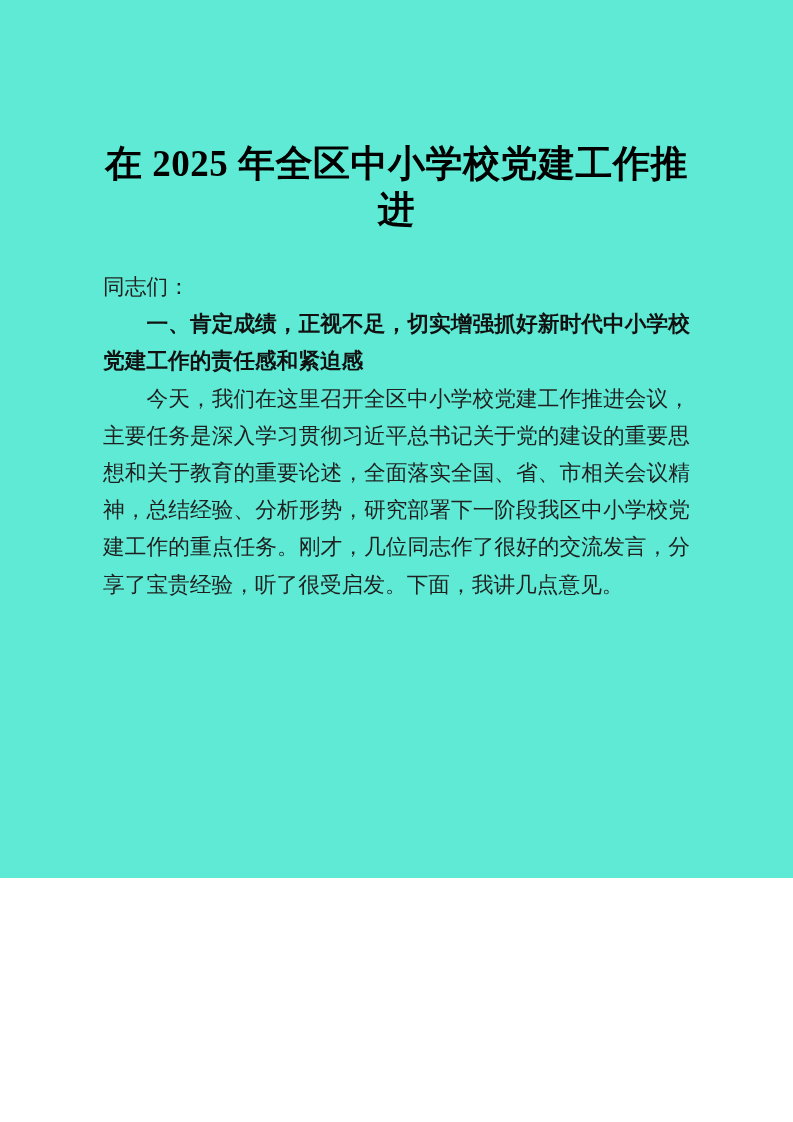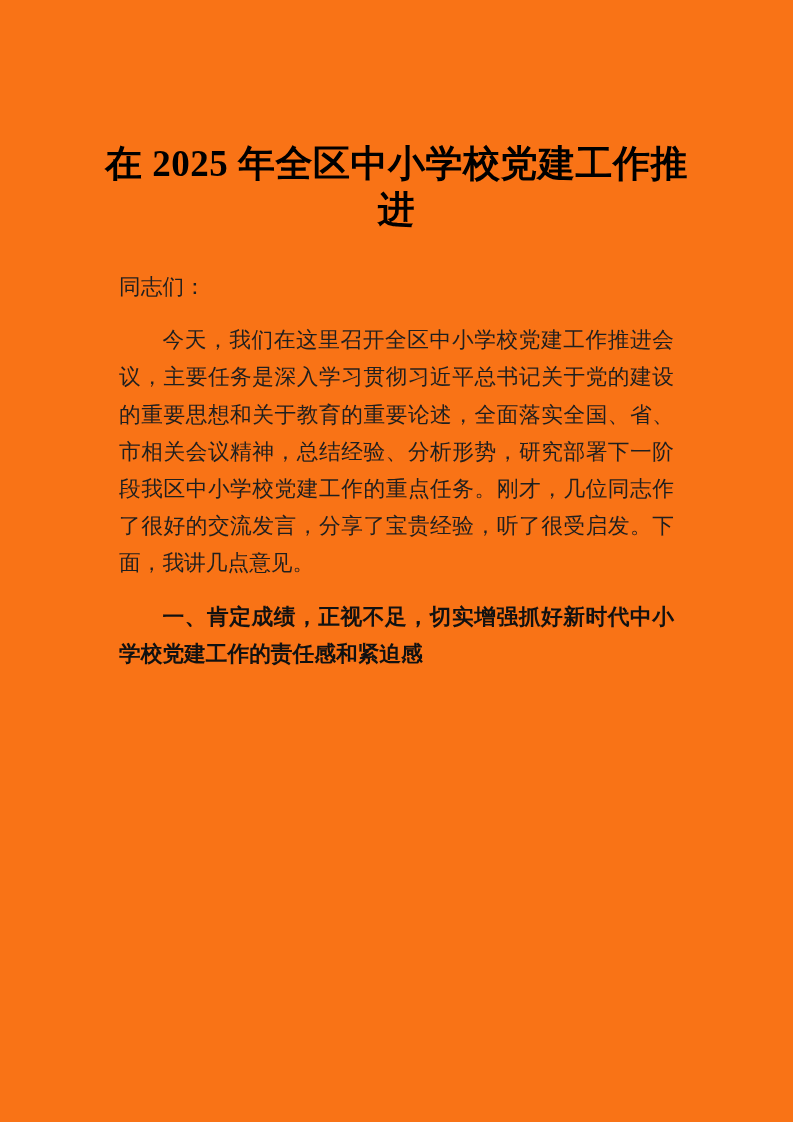--- a/index.html
+++ b/index.html
@@ -3,23 +3,23 @@
 <meta charset="utf-8">
 <style>
   html, body {
     margin: 0;
     padding: 0;
     background: #ffffff;
   }
   .page {
     position: relative;
     width: 793px;
-    height: 1122px;
+    height: 878px;
     margin: 0;
-    background: #f97316;
+    background: #5eead4;
     box-sizing: border-box;
     padding: 141px 103px 0 103px;
     overflow: hidden;
     font-family: "Liberation Serif", "DejaVu Serif", serif;
   }
   .title {
     margin: 0 0 36px 0;
     font-size: 37px;
     line-height: 46px;
     font-weight: 700;
@@ -32,21 +32,21 @@
   }
   .doc-body {
     font-size: 21.7px;
     line-height: 37.2px;
     color: #1f1f1f;
     text-align: justify;
     word-break: normal;
     overflow-wrap: break-word;
   }
   .doc-body p {
-    margin: 16px;
+    margin: 0;
     padding: 0;
   }
   .para {
     text-indent: 2em;
   }
   .salutation {
     text-indent: 0;
   }
   .heading {
     font-weight: 700;
@@ -57,17 +57,17 @@
 <body>
 
 <div class="page">
 
   <h1 class="title">
     <span class="title-line">在 2025 年全区中小学校党建工作推进</span>
   </h1>
 
   <div class="doc-body">
     <p class="salutation">同志们：</p>
+    <p class="para heading">一、肯定成绩，正视不足，切实增强抓好新时代中小学校党建工作的责任感和紧迫感</p>
     <p class="para">今天，我们在这里召开全区中小学校党建工作推进会议，主要任务是深入学习贯彻习近平总书记关于党的建设的重要思想和关于教育的重要论述，全面落实全国、省、市相关会议精神，总结经验、分析形势，研究部署下一阶段我区中小学校党建工作的重点任务。刚才，几位同志作了很好的交流发言，分享了宝贵经验，听了很受启发。下面，我讲几点意见。</p>
-    <p class="para heading">一、肯定成绩，正视不足，切实增强抓好新时代中小学校党建工作的责任感和紧迫感</p>
   </div>
 
 </div>
 
 </body></html>

